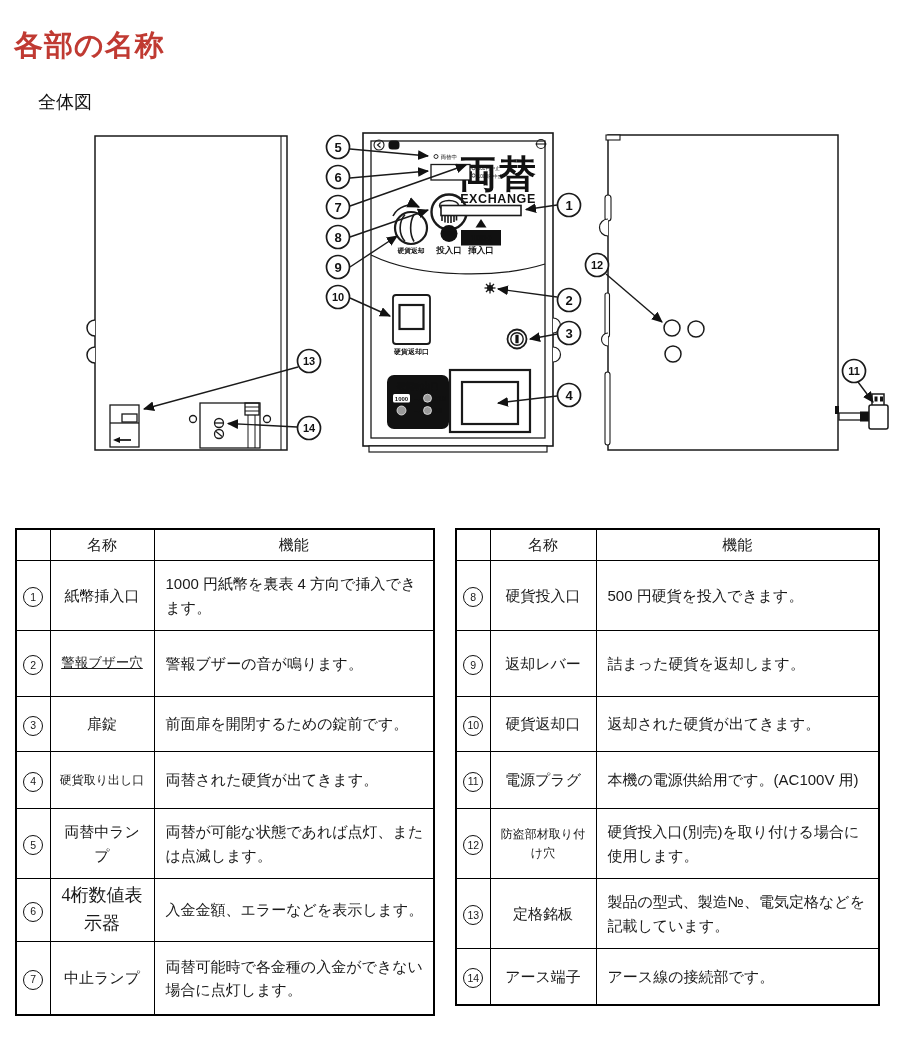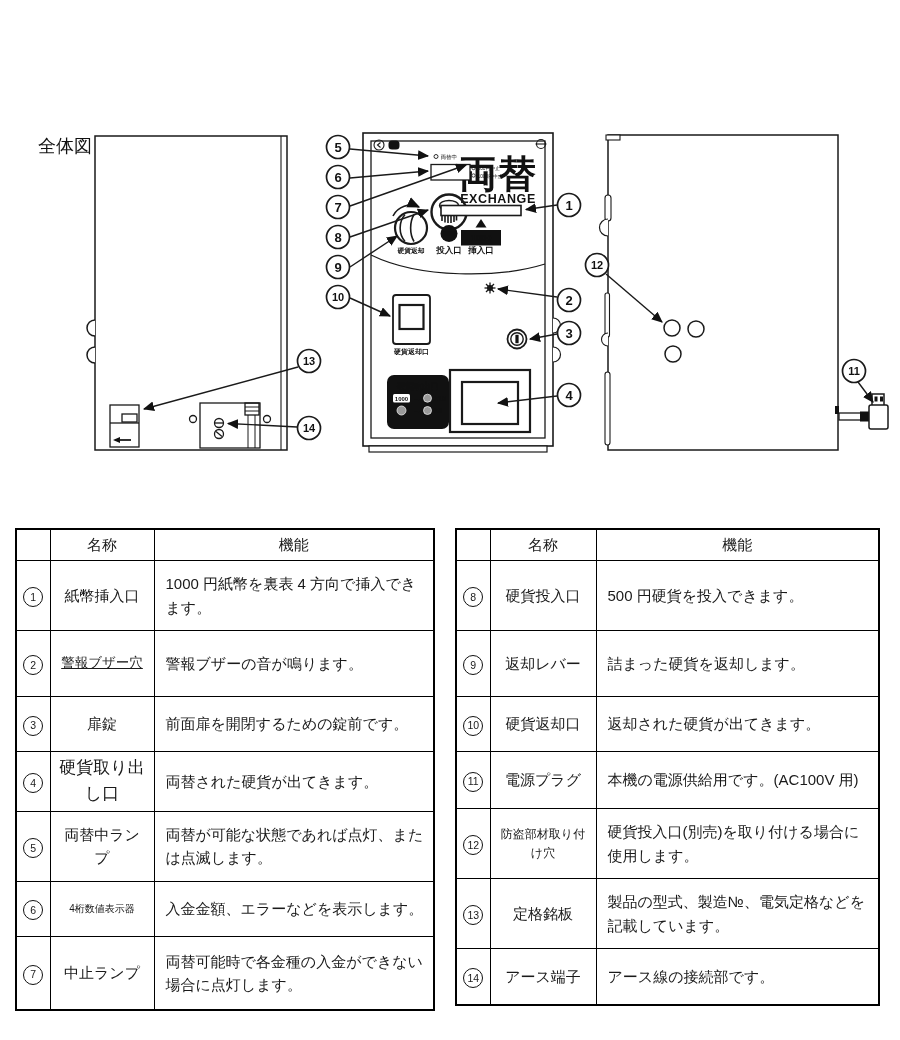--- a/index.html
+++ b/index.html
@@ -1,20 +1,20 @@
 <!DOCTYPE html>
 <html><head>
 <meta charset="utf-8">
 <style>
   html,body{margin:0;padding:0;background:#fff;}
   body{width:900px;height:1040px;overflow:hidden;
        font-family:"Liberation Sans","DejaVu Sans",sans-serif;color:#1a1a1a;}
   .canvas{position:relative;width:900px;height:1040px;background:#fff;}
   .page-title{position:absolute;left:14px;top:26px;font-size:29px;font-weight:600;color:#c03a32;letter-spacing:1px;}
-  .subtitle{position:absolute;left:38px;top:90px;font-size:18px;color:#111;margin-top:44px;}
+  .subtitle{position:absolute;left:38px;top:90px;font-size:18px;color:#111;}
   svg.diagram{position:absolute;left:0;top:118px;}
   svg text{fill:#111;}
   .callout circle{fill:#fff;stroke:#1a1a1a;stroke-width:1.7;}
   .callout text{font-size:13px;font-weight:600;text-anchor:middle;dominant-baseline:central;}
   .callout text.two{font-size:11px;}
   .arrow{stroke:#1a1a1a;stroke-width:1.4;fill:none;marker-end:url(#ah);}
   .ctr{text-anchor:middle;}
   
   .tbl{position:absolute;top:528px;border-collapse:collapse;table-layout:fixed;background:#fff;}
   #tblL{left:15px;width:420px;}
@@ -32,29 +32,30 @@
   #tblR col.c2{width:106px;}
   #tblL tbody tr:nth-child(1){height:70px;} #tblL tbody tr:nth-child(2){height:66px;}
   #tblL tbody tr:nth-child(3){height:55px;} #tblL tbody tr:nth-child(4){height:57px;}
   #tblL tbody tr:nth-child(5){height:70px;} #tblL tbody tr:nth-child(6){height:55px;}
   #tblL tbody tr:nth-child(7){height:74px;}
   #tblR tbody tr:nth-child(1){height:70px;} #tblR tbody tr:nth-child(2){height:66px;}
   #tblR tbody tr:nth-child(3){height:55px;} #tblR tbody tr:nth-child(4){height:57px;}
   #tblR tbody tr:nth-child(5){height:70px;} #tblR tbody tr:nth-child(6){height:70px;}
   #tblR tbody tr:nth-child(7){height:56px;}
   #tblL tbody tr:nth-child(2) td.name{font-size:13.5px;text-decoration:underline;}
-  #tblL tbody tr:nth-child(4) td.name{font-size:17px;}
-  #tblL tbody tr:nth-child(6) td.name{font-size:10px;}
+  #tblL tbody tr:nth-child(4) td.name{font-size:12px;}
+  #tblL tbody tr:nth-child(6) td.name{font-size:18px;font-family:Liberation Serif, serif;}
   #tblR tbody tr:nth-child(5) td.name{font-size:12px;font-family:Liberation Serif, serif;}
 </style>
 </head>
 <body>
 
 <div class="canvas">
 
+  <div class="page-title">各部の名称</div>
   <div class="subtitle">全体図</div>
 
   <svg class="diagram" width="900" height="345" viewBox="0 0 900 345">
     <defs>
       <marker id="ah" markerWidth="9" markerHeight="8" refX="7.2" refY="3.5" orient="auto">
         <path d="M0,0 L8,3.5 L0,7 Z" fill="#111"></path>
       </marker>
     </defs>
 
     <g stroke="#1a1a1a" fill="none" stroke-width="1.5">

